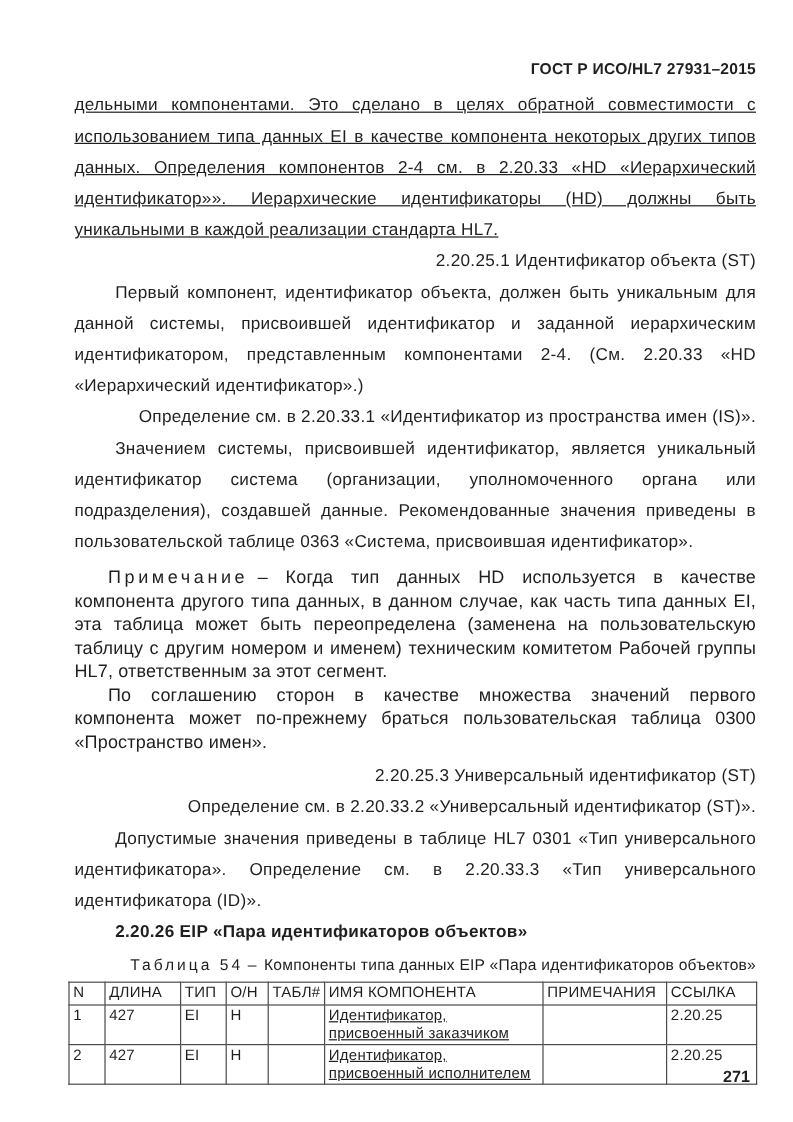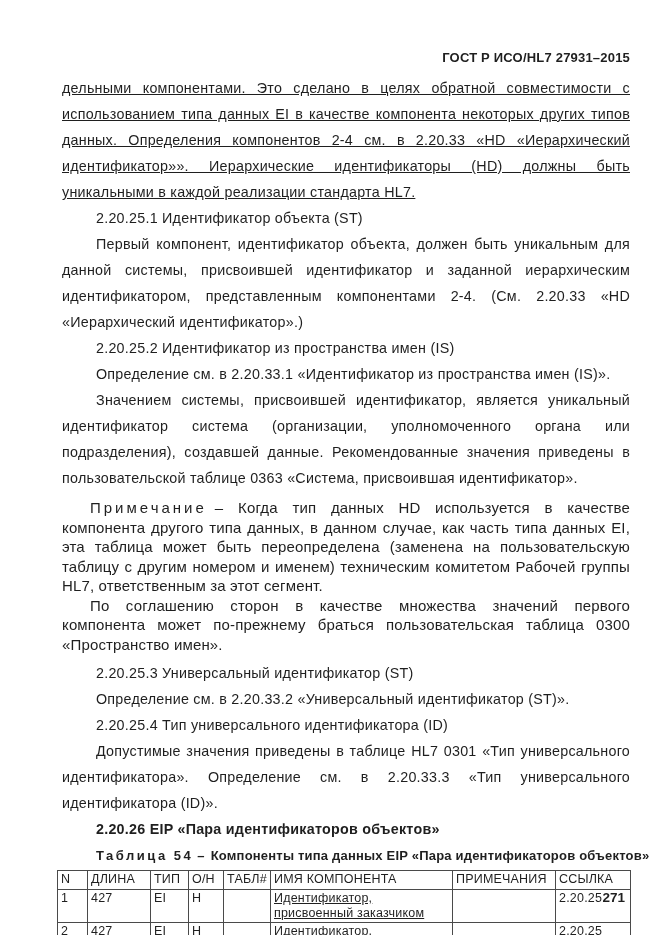--- a/index.html
+++ b/index.html
@@ -25,41 +25,40 @@
   .para {
     margin:0;
     font-size:14.3px;
     line-height:26px;
     letter-spacing:0.25px;
     text-align:justify;
     text-indent:34px;
   }
   .para.noindent { text-indent:0;text-decoration:underline; }
   .para.bold { font-weight:bold; text-align:left; }
-  .heading-line { text-align:left; }
+  .heading-line { text-align:right; }
   .note-para {
     margin:0;
     font-size:15px;
     line-height:19.5px;
     letter-spacing:0.15px;
     text-align:justify;
     text-indent:28px;
   }
   .note-first { margin-top:7px; }
   .note-label { letter-spacing:3px; margin-right:8px; }
   .after-note { margin-top:6px; }
   .caption {
     margin:3px 0 0 0;
     font-size:13px;
     line-height:22px;
     letter-spacing:0.2px;
     text-indent:34px;
-    text-align:center;
+    text-align:right;
     white-space:nowrap;
-    font-weight:bold;
   }
   .caption-label { letter-spacing:2.5px; margin-right:4px; }
   .caption-dash { margin-right:6px; }
   table.data {
     border-collapse:collapse;
     table-layout:fixed;
     width:573px;
     margin:3px 0 0 -5px;
     font-size:12.5px;
   }
@@ -92,32 +91,30 @@
 
   <div class="doc-header">
     <span>ГОСТ Р ИСО/HL7 27931–2015</span>
   </div>
 
   <p class="para noindent">дельными компонентами. Это сделано в целях обратной совместимости с использованием типа данных EI в качестве компонента некоторых других типов данных. Определения компонентов 2-4 см. в 2.20.33 «HD «Иерархический идентификатор»». Иерархические идентификаторы (HD) должны быть уникальными в каждой реализации стандарта HL7.</p>
 
   <p class="para heading-line">2.20.25.1 Идентификатор объекта (ST)</p>
   <p class="para">Первый компонент, идентификатор объекта, должен быть уникальным для данной системы, присвоившей идентификатор и заданной иерархическим идентификатором, представленным компонентами 2-4. (См. 2.20.33 «HD «Иерархический идентификатор».)</p>
 
-  <p class="para heading-line">2.20.25.2 Идентификатор из пространства имен (IS)</p>
   <p class="para heading-line">Определение см. в 2.20.33.1 «Идентификатор из пространства имен (IS)».</p>
 
   <p class="para">Значением системы, присвоившей идентификатор, является уникальный идентификатор система (организации, уполномоченного органа или подразделения), создавшей данные. Рекомендованные значения приведены в пользовательской таблице 0363 «Система, присвоившая идентификатор».</p>
 
   <p class="note-para note-first"><span class="note-label">Примечание</span><span>–  Когда тип данных HD используется в качестве компонента другого типа данных, в данном случае, как часть типа данных EI, эта таблица может быть переопределена (заменена на пользовательскую таблицу с другим номером и именем) техническим комитетом Рабочей группы HL7, ответственным за этот сегмент.</span></p>
   <p class="note-para">По соглашению сторон в качестве множества значений первого компонента может по-прежнему браться пользовательская таблица 0300 «Пространство имен».</p>
 
   <p class="para heading-line after-note">2.20.25.3 Универсальный идентификатор (ST)</p>
   <p class="para heading-line">Определение см. в 2.20.33.2 «Универсальный идентификатор (ST)».</p>
 
-  <p class="para heading-line">2.20.25.4 Тип универсального идентификатора (ID)</p>
   <p class="para">Допустимые значения приведены в таблице HL7 0301 «Тип универсального идентификатора». Определение см. в 2.20.33.3 «Тип универсального идентификатора (ID)».</p>
 
   <p class="para bold">2.20.26 EIP «Пара идентификаторов объектов»</p>
 
   <p class="caption"><span class="caption-label">Таблица 54</span><span class="caption-dash">–</span><span>Компоненты типа данных EIP «Пара идентификаторов объектов»</span></p>
 
   <table class="data">
     <colgroup>
       <col style="width:30px">
         <col style="width:63px">

